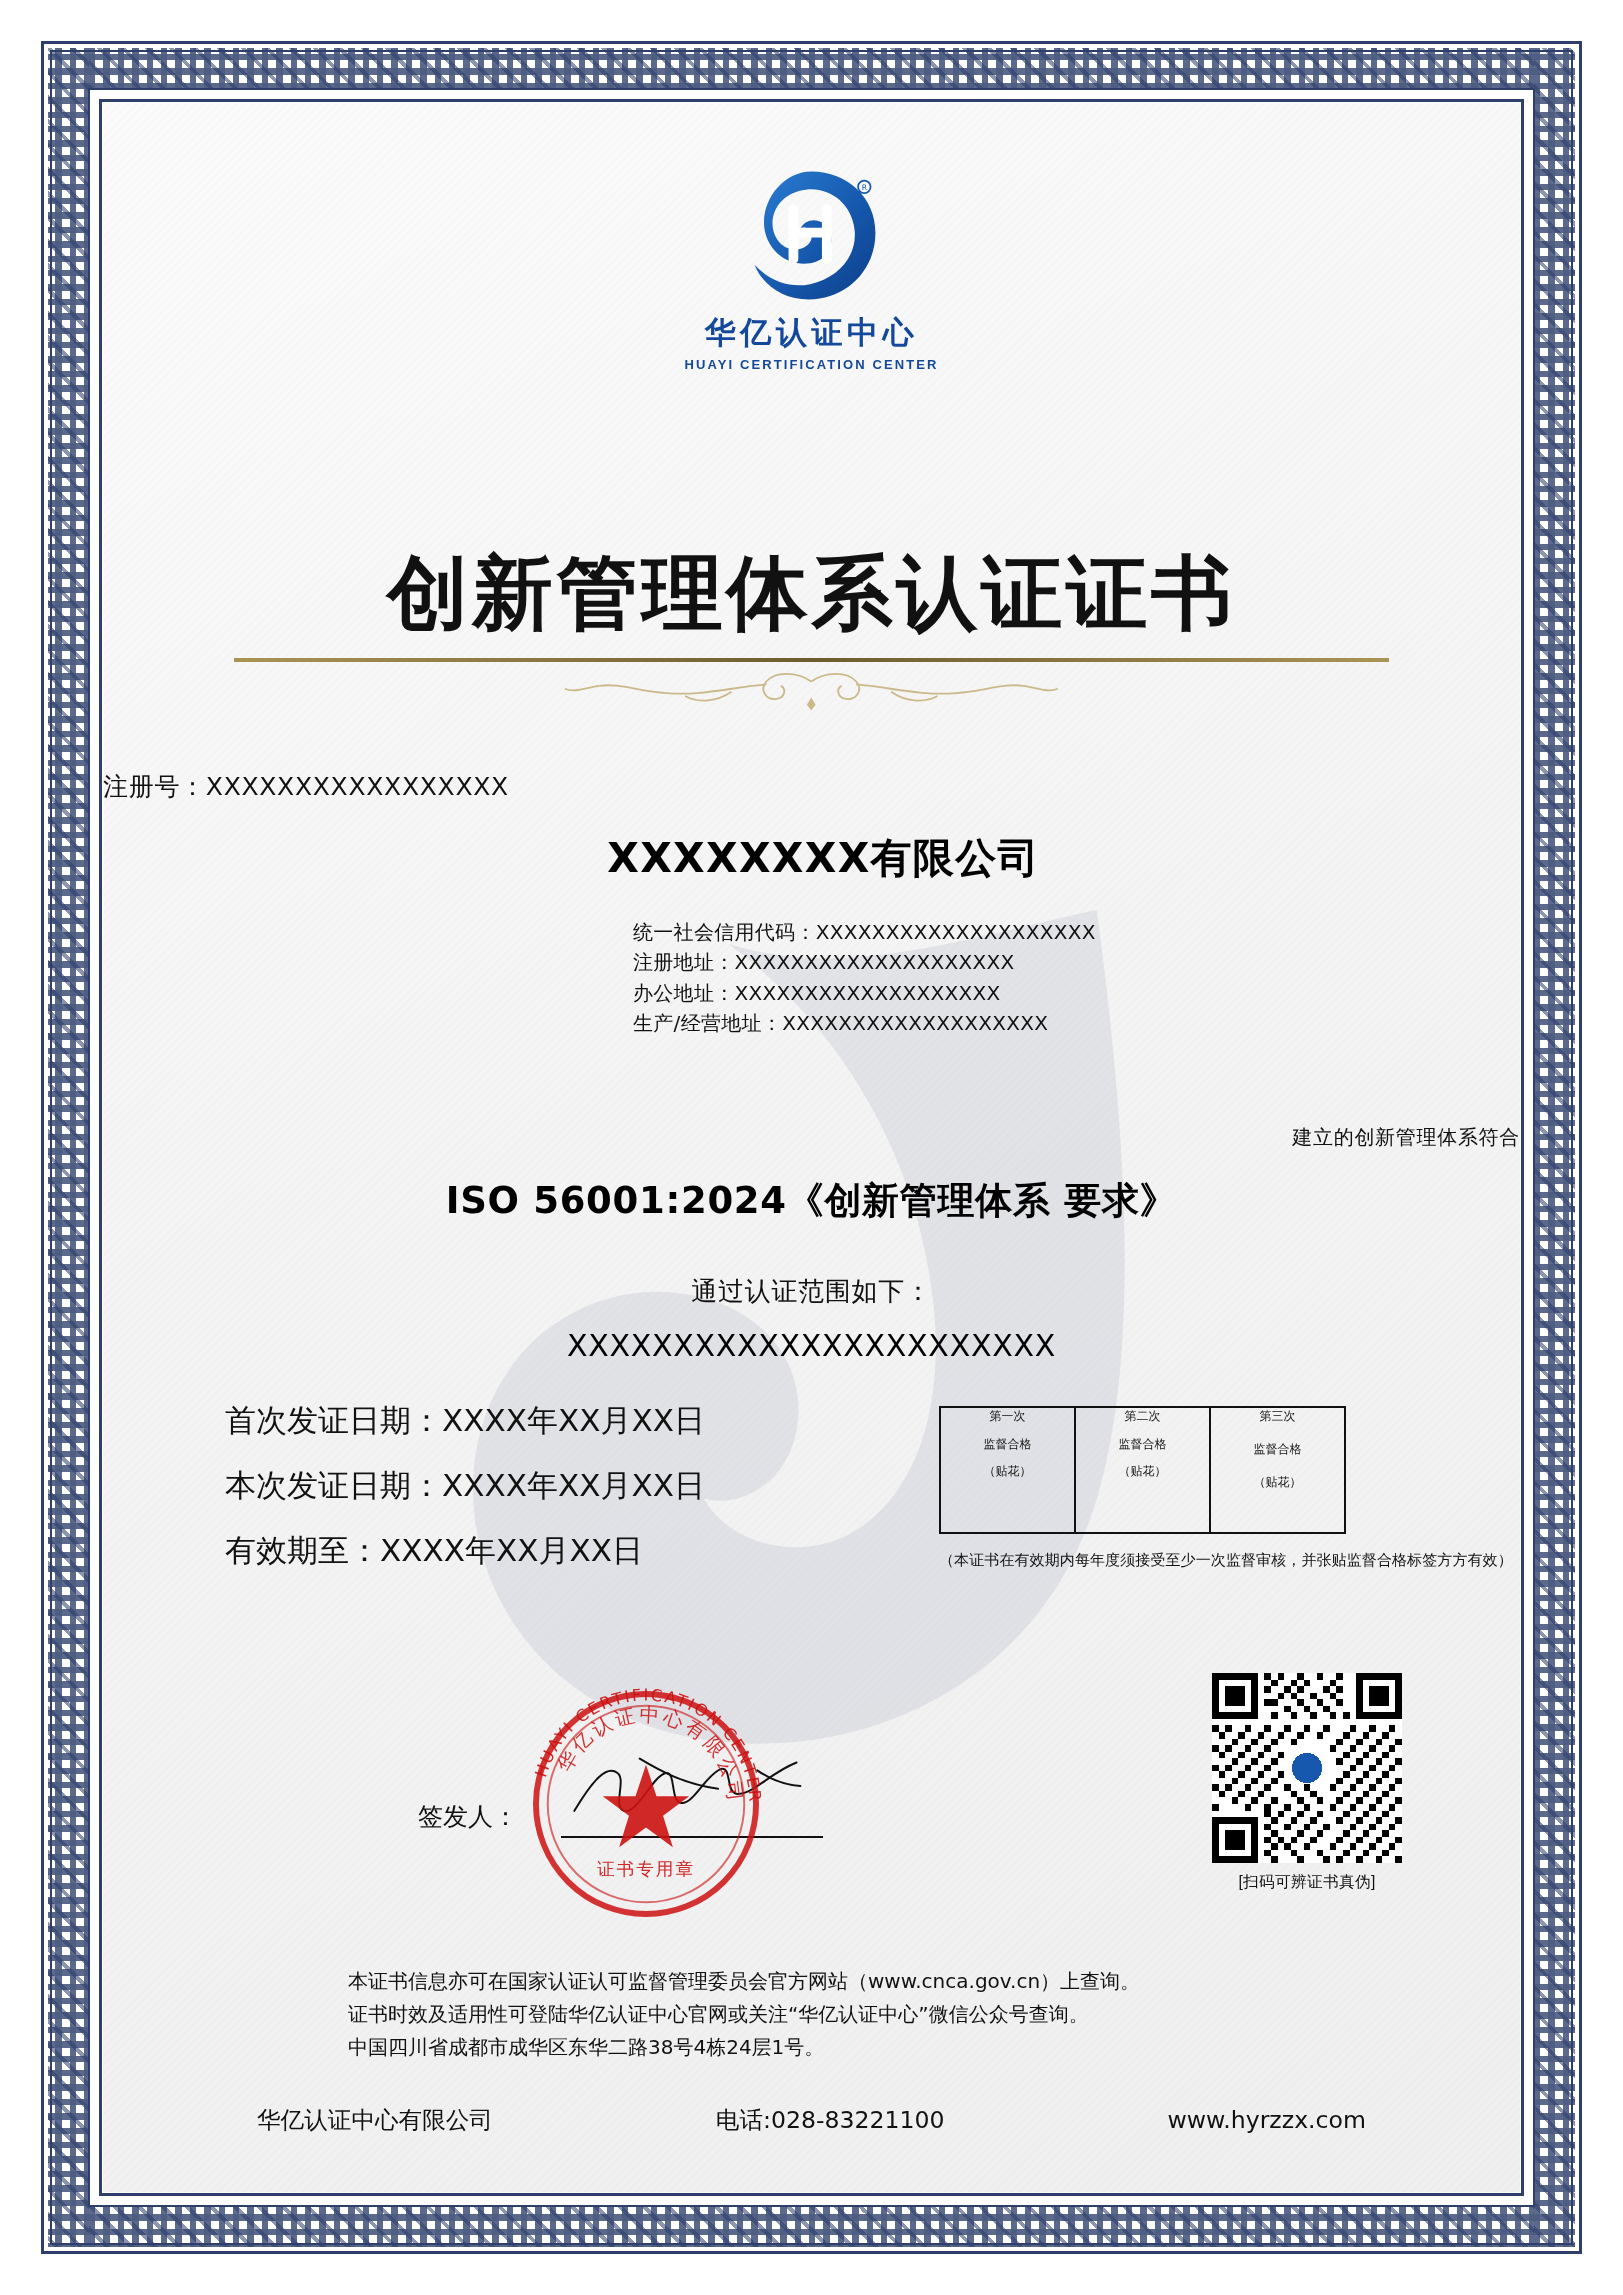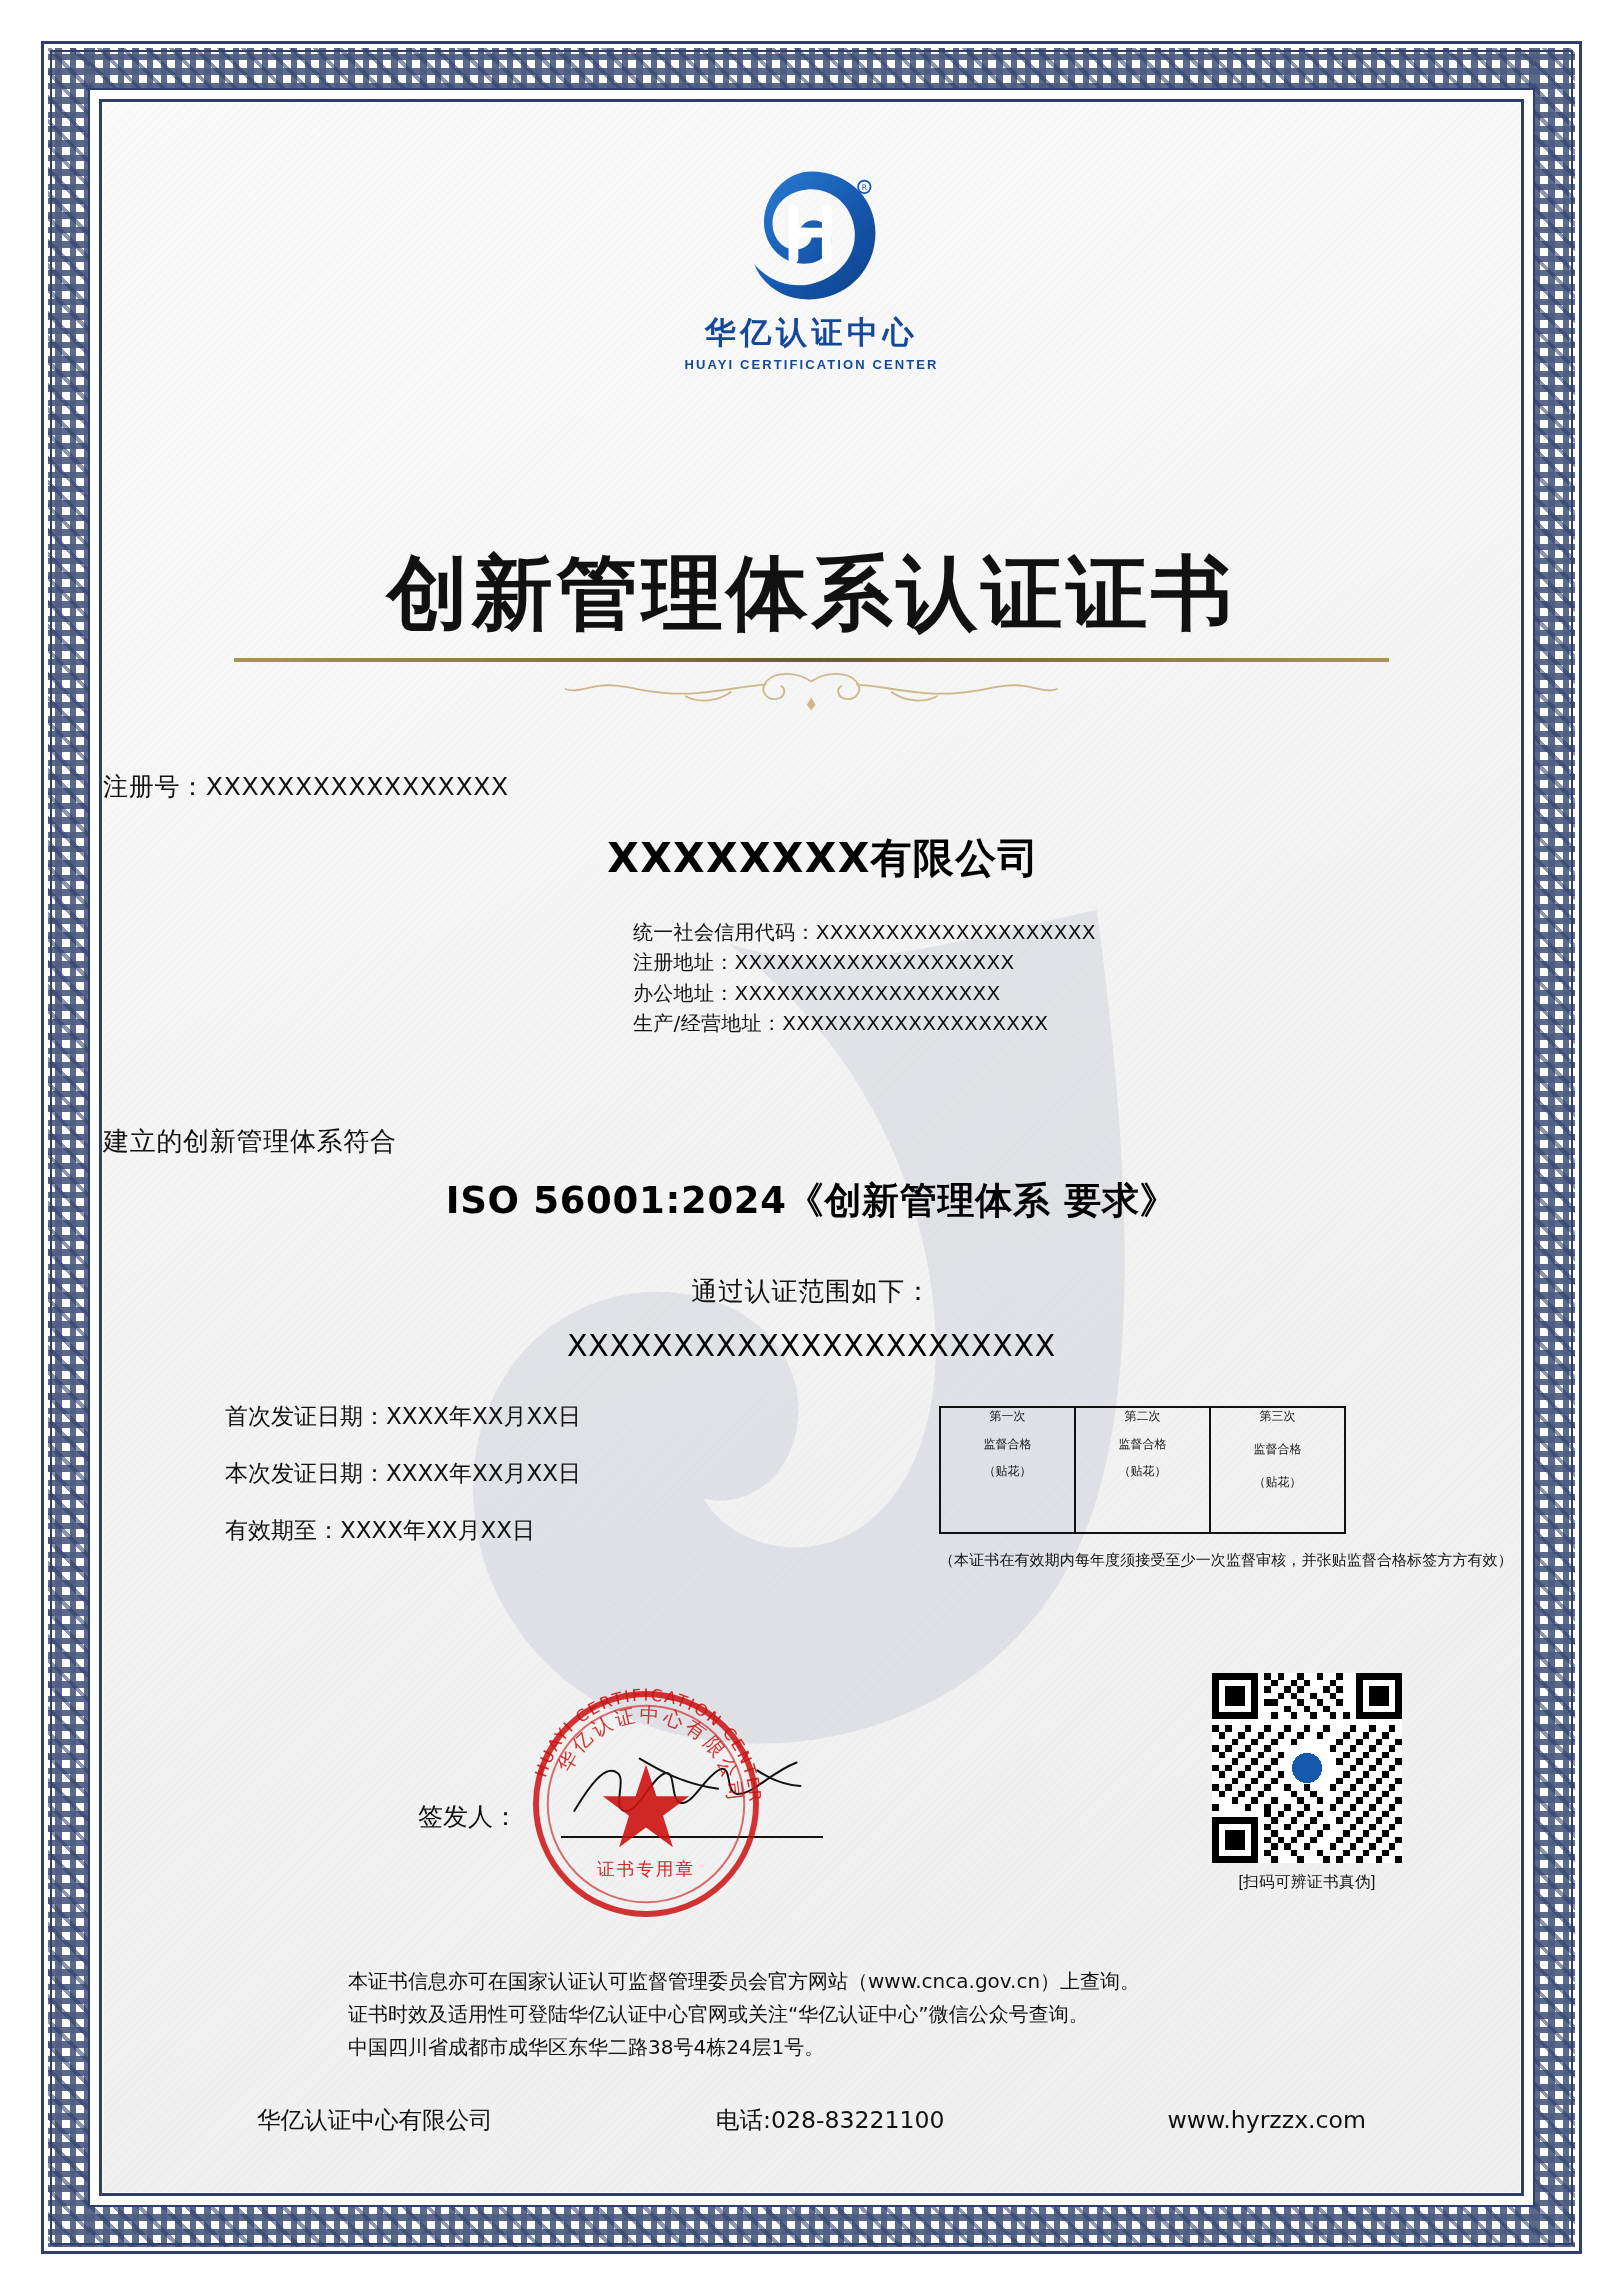--- a/index.html
+++ b/index.html
@@ -228,22 +228,22 @@
     font-family: "DejaVu Sans", "Liberation Sans", sans-serif;
     letter-spacing: 0.3px;
   }
   .addr-block div { white-space: nowrap; }
 
   
   .conform-line {
     position: absolute;
     top: 1021px;
     left: 0; right: 0;
-    text-align: left;
-    font-size: 26px;
+    text-align: right;
+    font-size: 20px;
     color: #111;
     letter-spacing: 0.7px;
   }
   .standard {
     position: absolute;
     top: 1073px;
     left: 0; right: 0;
     text-align: center;
     font-size: 37px;
     font-weight: 700;
@@ -269,21 +269,21 @@
     color: #000;
     letter-spacing: 0.7px;
     font-family: "DejaVu Sans", "Liberation Sans", sans-serif;
   }
 
   
   .dates {
     position: absolute;
     top: 1302px;
     left: 122px;
-    font-size: 23px;
+    font-size: 31px;
     color: #111;
     line-height: 1;
     font-family: "DejaVu Sans", "Liberation Sans", sans-serif;
   }
   .dates .row { margin-bottom: 34px; white-space: nowrap; }
 
   
   .surv-box {
     position: absolute;
     top: 1303px;

